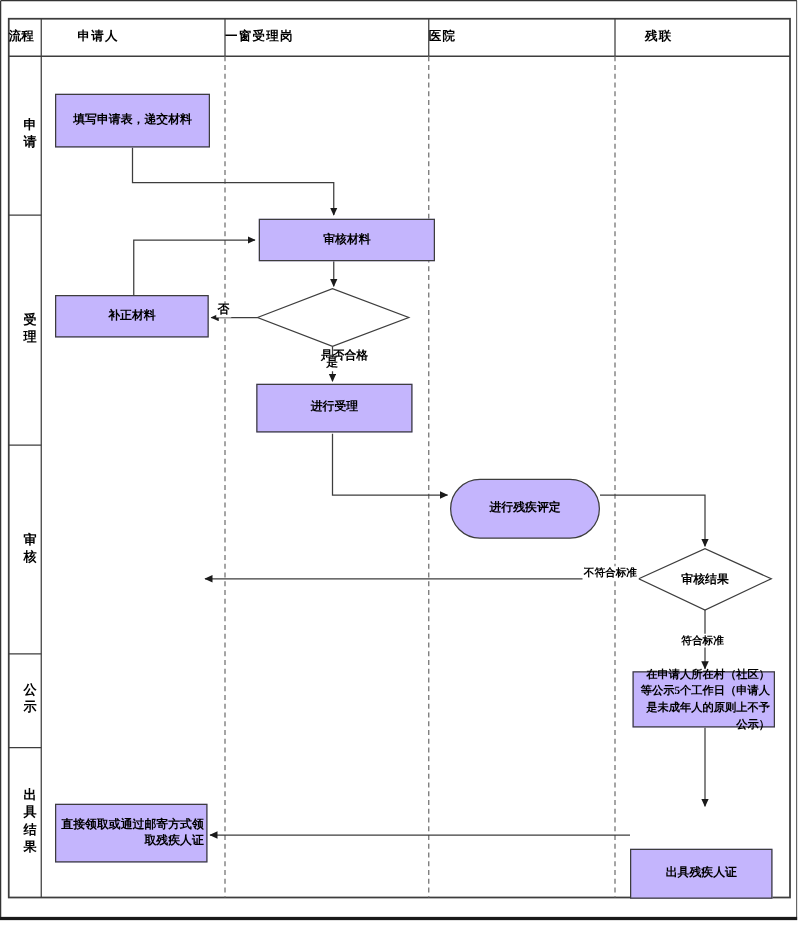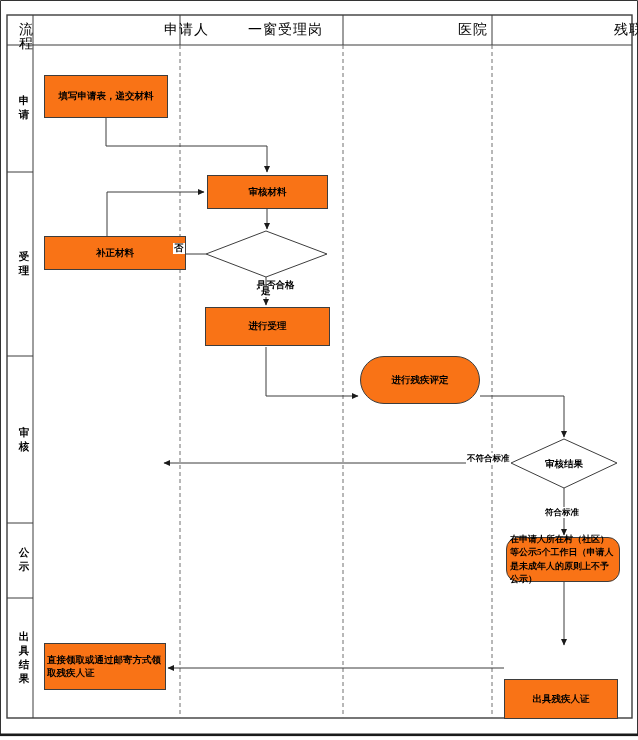--- a/index.html
+++ b/index.html
@@ -7,43 +7,43 @@
     position:relative;
     width:638px;height:740px;
     background:#ffffff;
     font-family:"Liberation Serif","DejaVu Serif",serif;
     color:#000;
     overflow:hidden;
   }
   .layer{position:absolute;left:0;top:0;}
   .hdr{
     position:absolute;
-    font-size:14px;font-weight:normal;
-    text-align:right;line-height:14px;
+    font-size:10px;font-weight:bold;
+    text-align:left;line-height:14px;
     letter-spacing:1px;
   }
   .stage{
     position:absolute;
     left:15px;width:18px;
     font-size:10.5px;font-weight:bold;
     line-height:14px;text-align:center;
     word-break:break-all;
     letter-spacing:0;
   }
   .box{
     position:absolute;
-    background:#f97316;
+    background:#c4b5fd;
     border:1px solid #3d3d3d;
     display:flex;align-items:center;justify-content:center;
-    text-align:left;
+    text-align:right;
     font-size:9.5px;font-weight:bold;line-height:13px;
     box-sizing:border-box;
     padding:1px 2px;
   }
-  .box.small-text{font-size:9px;line-height:13.5px;padding:2px 3px;border-radius:12px;}
+  .box.small-text{font-size:9px;line-height:13.5px;padding:2px 3px;}
   .dlabel{
     position:absolute;
     font-size:9.5px;font-weight:bold;
     text-align:center;line-height:12px;
   }
   .elabel{
     position:absolute;
     background:#ffffff;
     font-size:8.5px;font-weight:bold;
     line-height:11px;text-align:center;
@@ -108,24 +108,24 @@
   <div class="hdr" style="left:343px;top:23px;width:145px;">医院</div>
   <div class="hdr" style="left:516px;top:23px;width:128px;">残联</div>
 
   <div class="stage" style="top:94px;">申请</div>
   <div class="stage" style="top:250px;">受理</div>
   <div class="stage" style="top:426px;">审核</div>
   <div class="stage" style="top:546px;">公示</div>
   <div class="stage" style="top:630px;">出具结果</div>
 
   <div class="box" style="left:44px;top:75px;width:124px;height:43px;">填写申请表，递交材料</div>
-  <div class="box" style="left:207px;top:175px;width:121px;height:34px;">审核材料</div>
-  <div class="box" style="left:44px;top:236px;width:142px;height:34px;">补正材料</div>
+  <div class="box" style="left:207px;top:175px;width:141px;height:34px;">审核材料</div>
+  <div class="box" style="left:44px;top:236px;width:123px;height:34px;">补正材料</div>
   <div class="box" style="left:205px;top:307px;width:125px;height:39px;">进行受理</div>
-  <div class="box" style="left:360px;top:356px;width:120px;height:48px;border-radius:24px;">进行残疾评定</div>
+  <div class="box" style="left:360px;top:383px;width:120px;height:48px;border-radius:24px;">进行残疾评定</div>
   <div class="box small-text" style="left:506px;top:537px;width:114px;height:45px;">在申请人所在村（社区）等公示5个工作日（申请人是未成年人的原则上不予公示）</div>
   <div class="box" style="left:504px;top:647px;width:114px;height:40px;margin-top:32px;">出具残疾人证</div>
   <div class="box" style="left:44px;top:643px;width:122px;height:47px;">直接领取或通过邮寄方式领取残疾人证</div>
 
   <div class="dlabel" style="left:215px;top:248px;width:121px;margin-top:31px;">是否合格</div>
   <div class="dlabel" style="left:511px;top:458px;width:106px;">审核结果</div>
 
   <div class="elabel" style="left:173px;top:243px;font-size:9.5px;">否</div>
   <div class="elabel" style="left:260px;top:286px;font-size:9.5px;">是</div>
   <div class="elabel" style="left:466px;top:453px;">不符合标准</div>

